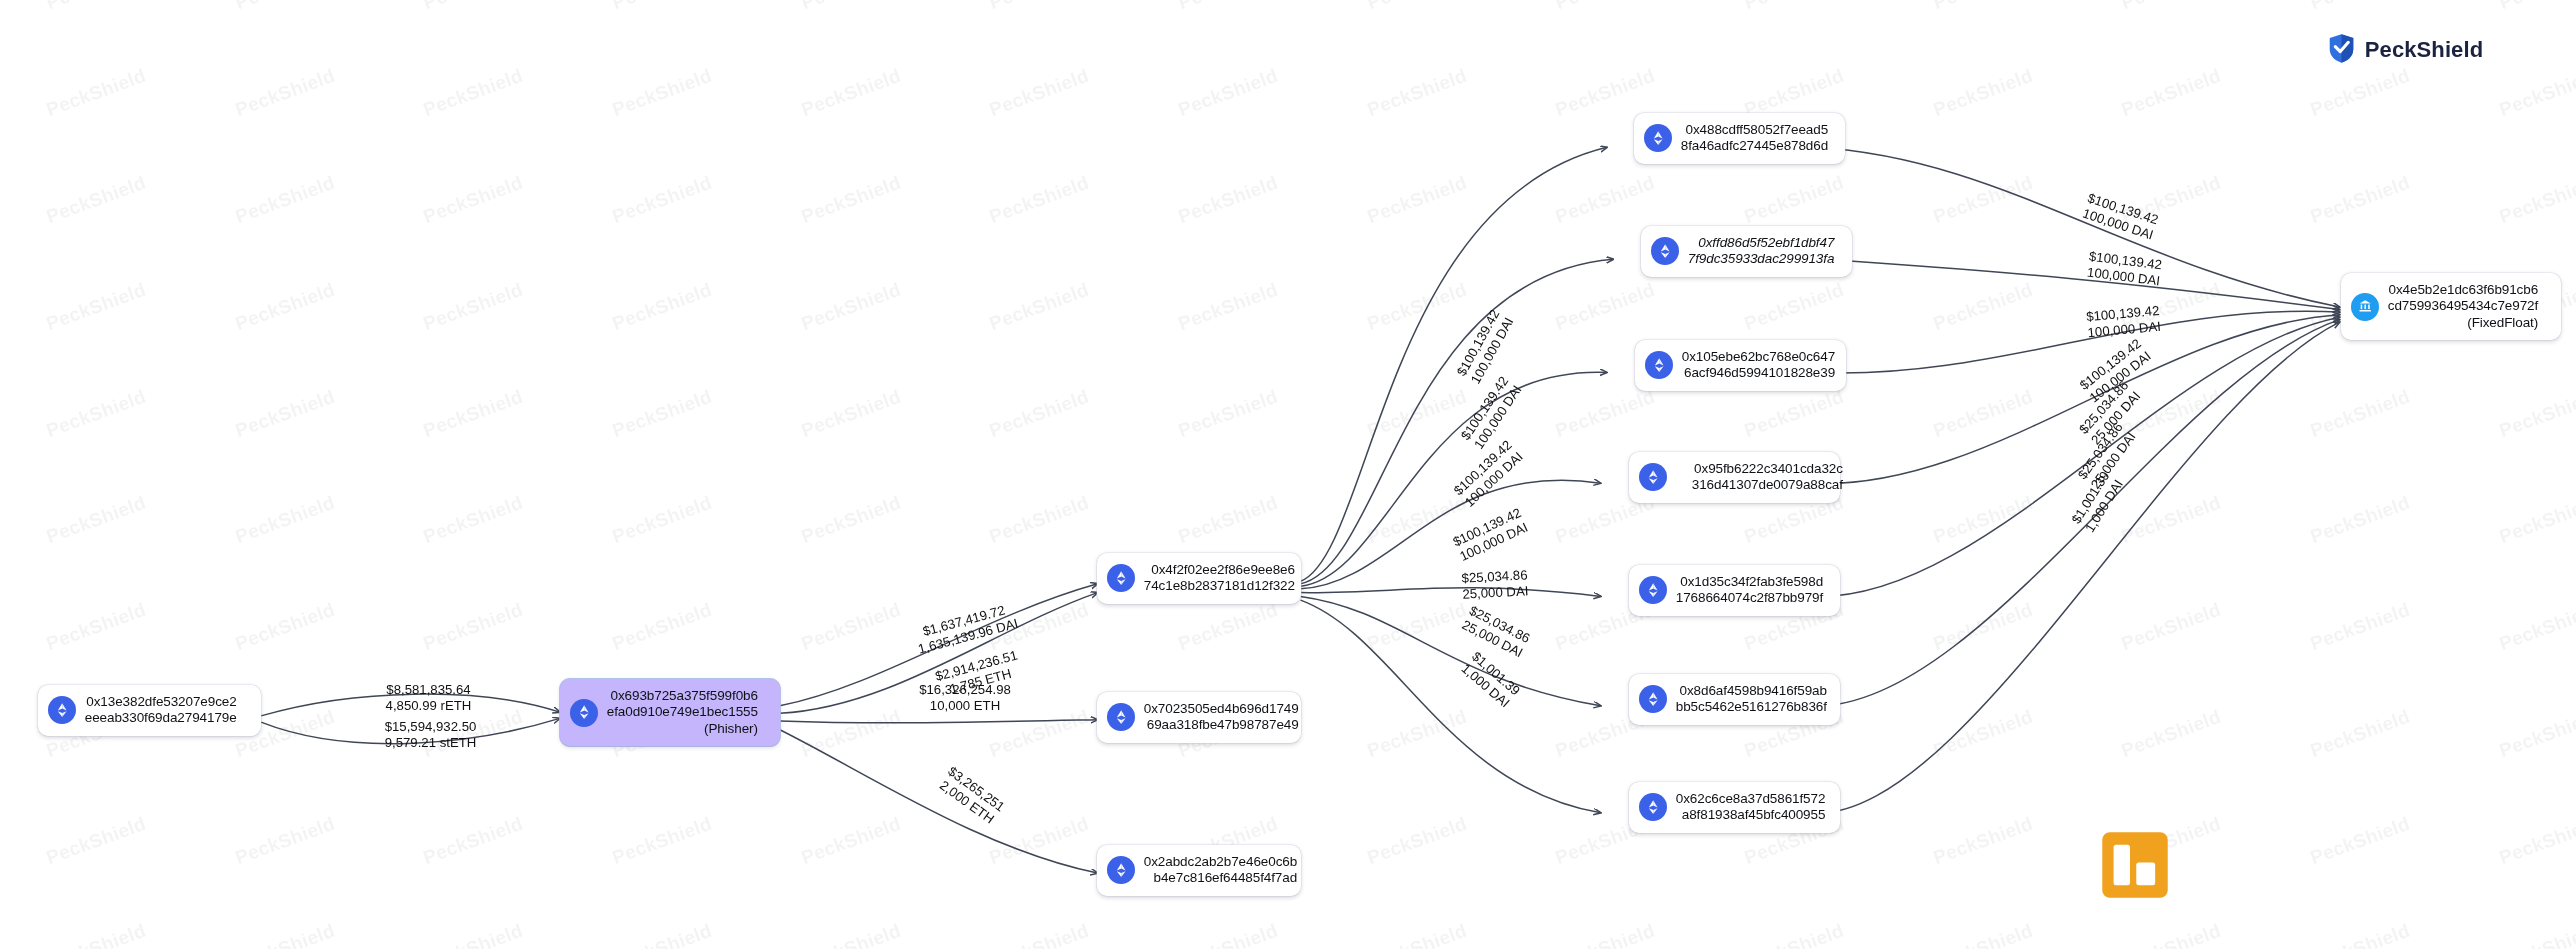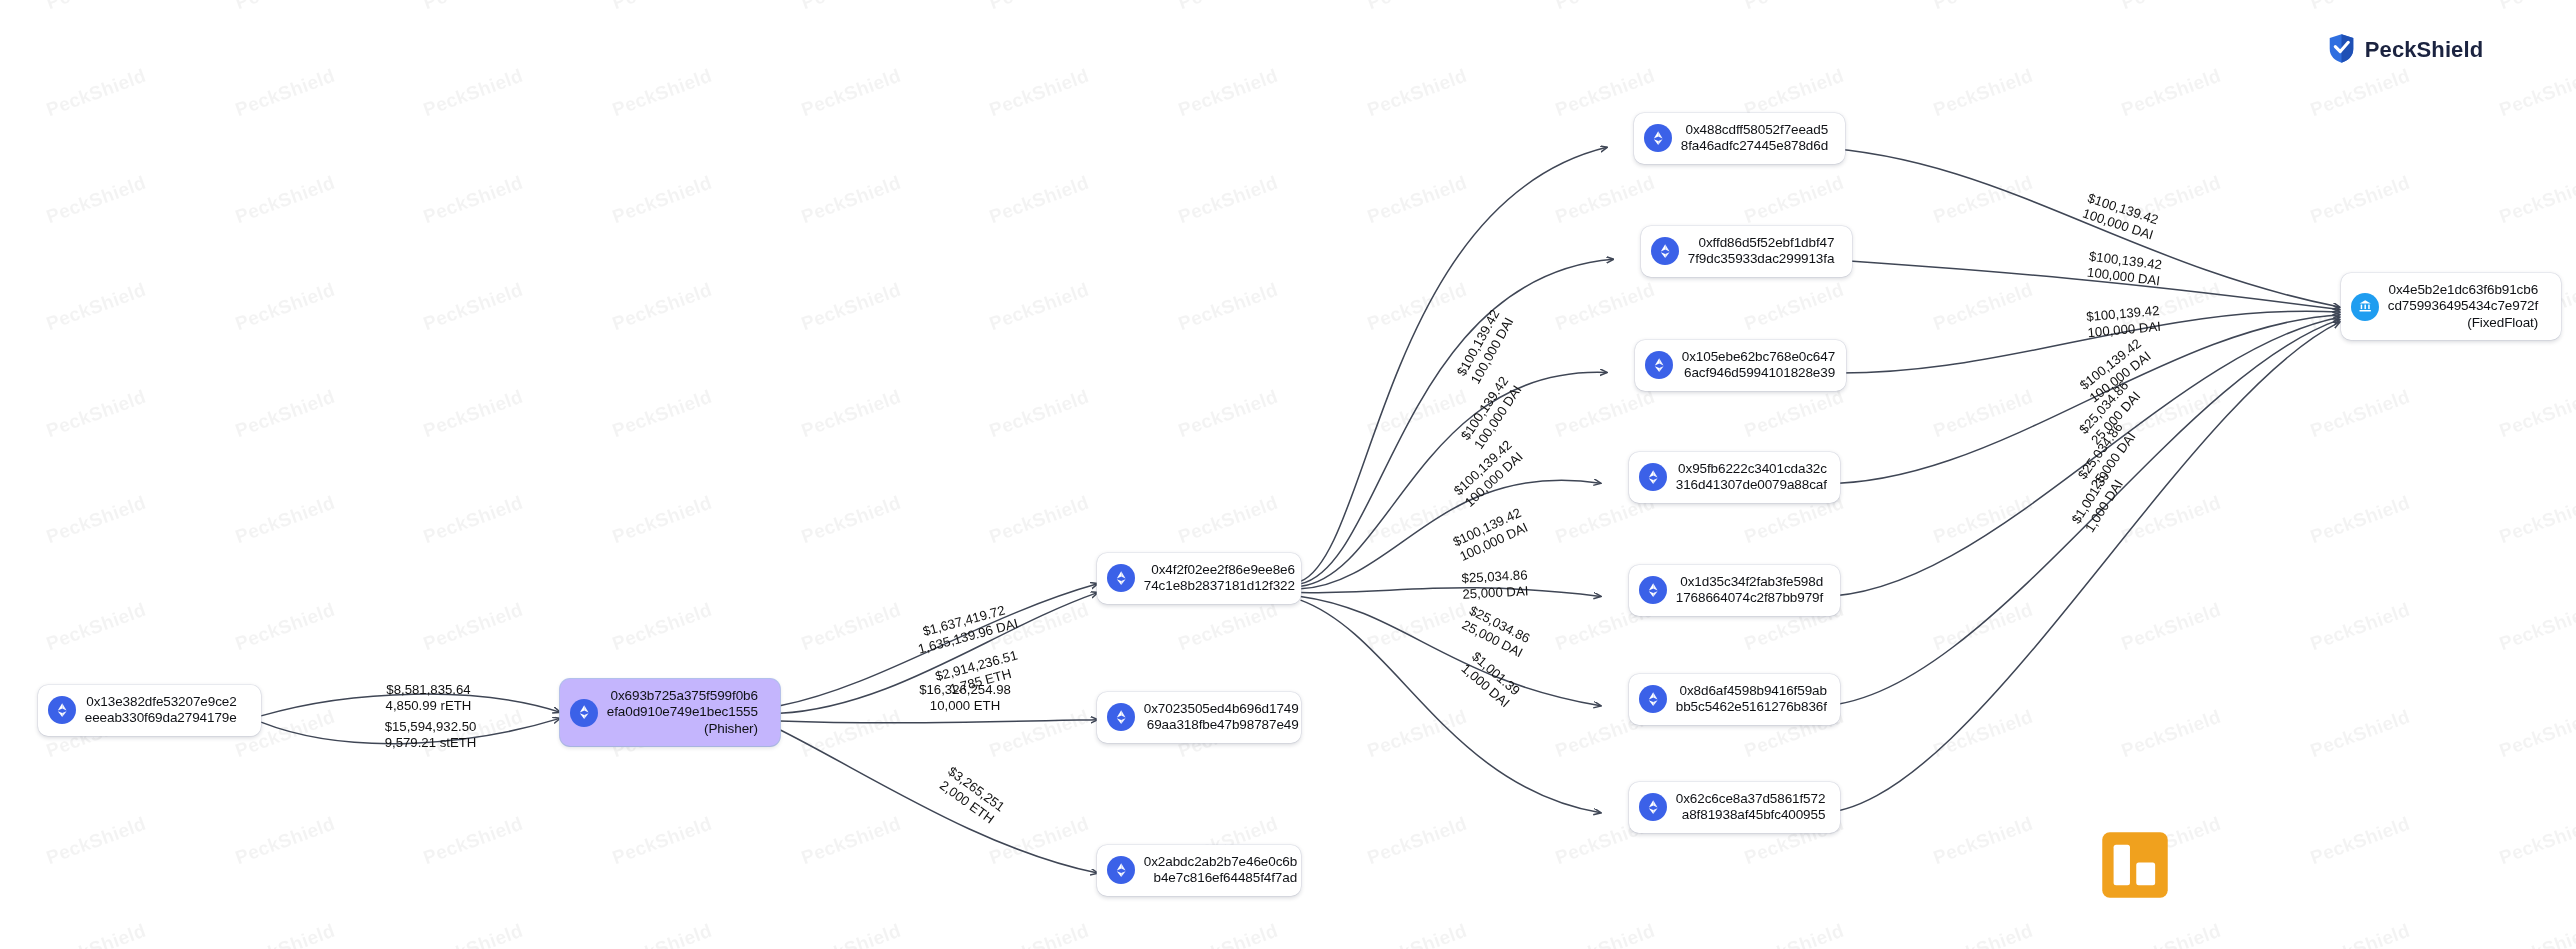--- a/index.html
+++ b/index.html
@@ -337,21 +337,21 @@
       <svg width="16.4" height="16.4" viewBox="0 0 24 24">
           <path d="M12 2 L12 9.6 L18.4 12.4z" fill="#fff" opacity=".92"></path>
           <path d="M12 2 L5.6 12.4 L12 9.6z" fill="#fff"></path>
           <path d="M12 16.2 L12 22 L18.4 13.6z" fill="#fff" opacity=".92"></path>
           <path d="M12 22 L12 16.2 L5.6 13.6z" fill="#fff"></path>
         </svg>
     </span>
     <span class="addr"><span>0x488cdff58052f7eead5</span><br><span>8fa46adfc27445e878d6d</span></span>
   </div>
 
-  <div class="node" style="left:1641px;top:226px;width:211px;">
+  <div class="node" style="left:1641px;top:226px;width:211px;font-style:italic;">
     <span class="ico eth">
       <svg width="16.4" height="16.4" viewBox="0 0 24 24">
           <path d="M12 2 L12 9.6 L18.4 12.4z" fill="#fff" opacity=".92"></path>
           <path d="M12 2 L5.6 12.4 L12 9.6z" fill="#fff"></path>
           <path d="M12 16.2 L12 22 L18.4 13.6z" fill="#fff" opacity=".92"></path>
           <path d="M12 22 L12 16.2 L5.6 13.6z" fill="#fff"></path>
         </svg>
     </span>
     <span class="addr"><span>0xffd86d5f52ebf1dbf47</span><br><span>7f9dc35933dac299913fa</span></span>
   </div>
@@ -361,21 +361,21 @@
       <svg width="16.4" height="16.4" viewBox="0 0 24 24">
           <path d="M12 2 L12 9.6 L18.4 12.4z" fill="#fff" opacity=".92"></path>
           <path d="M12 2 L5.6 12.4 L12 9.6z" fill="#fff"></path>
           <path d="M12 16.2 L12 22 L18.4 13.6z" fill="#fff" opacity=".92"></path>
           <path d="M12 22 L12 16.2 L5.6 13.6z" fill="#fff"></path>
         </svg>
     </span>
     <span class="addr"><span>0x105ebe62bc768e0c647</span><br><span>6acf946d5994101828e39</span></span>
   </div>
 
-  <div class="node" style="left:1629px;top:452px;width:211px;">
+  <div class="node" style="left:1629px;top:452px;width:211px;gap:16px;">
     <span class="ico eth">
       <svg width="16.4" height="16.4" viewBox="0 0 24 24">
           <path d="M12 2 L12 9.6 L18.4 12.4z" fill="#fff" opacity=".92"></path>
           <path d="M12 2 L5.6 12.4 L12 9.6z" fill="#fff"></path>
           <path d="M12 16.2 L12 22 L18.4 13.6z" fill="#fff" opacity=".92"></path>
           <path d="M12 22 L12 16.2 L5.6 13.6z" fill="#fff"></path>
         </svg>
     </span>
     <span class="addr"><span>0x95fb6222c3401cda32c</span><br><span>316d41307de0079a88caf</span></span>
   </div>

